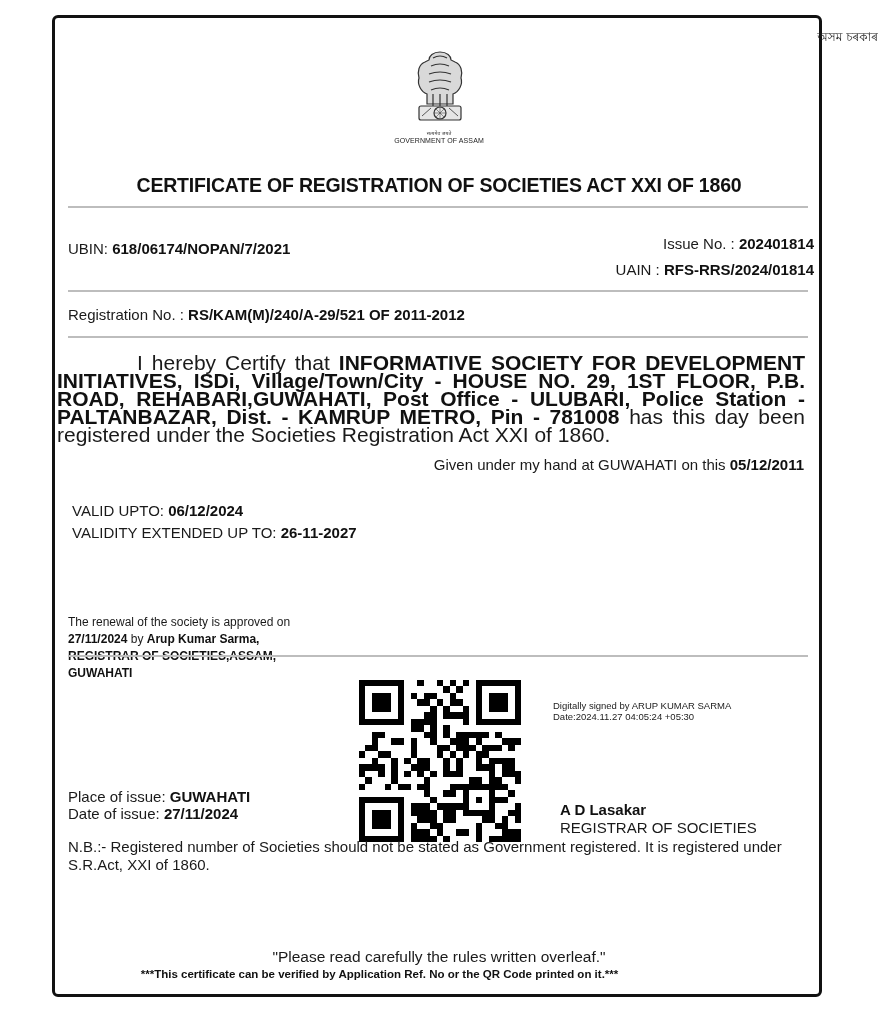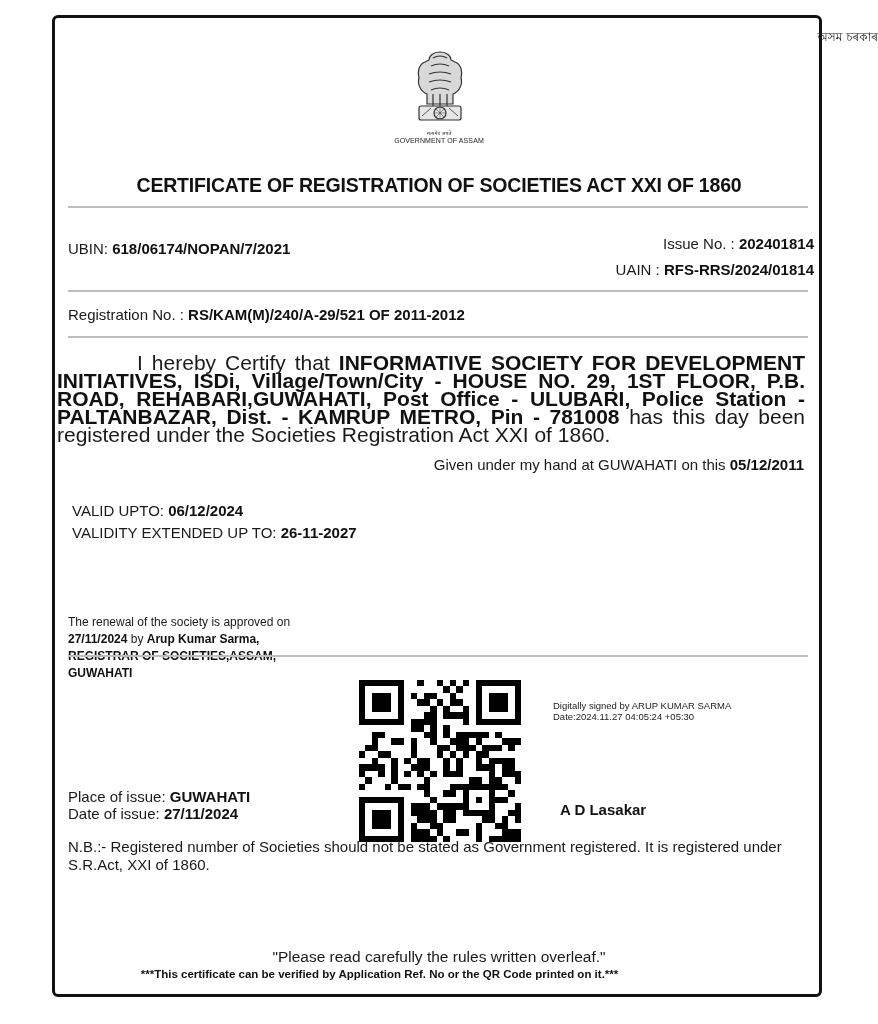--- a/index.html
+++ b/index.html
@@ -409,18 +409,19 @@
   <div>Date:2024.11.27 04:05:24 +05:30</div>
 </div>
 
 <div class="abs place">
   <div><span>Place of issue: </span><span class="b">GUWAHATI</span></div>
   <div><span>Date of issue: </span><span class="b">27/11/2024</span></div>
 </div>
 
 <div class="abs signer">
   <div class="b">A D Lasakar</div>
+  <div>REGISTRAR OF SOCIETIES</div>
 </div>
 
 <div class="abs nb">N.B.:- Registered number of Societies should not be stated as Government registered. It is registered under S.R.Act, XXI of 1860.</div>
 
 <div class="abs please">"Please read carefully the rules written overleaf."</div>
 <div class="abs verify">***This certificate can be verified by Application Ref. No or the QR Code printed on it.***</div>
 
 </body></html>

